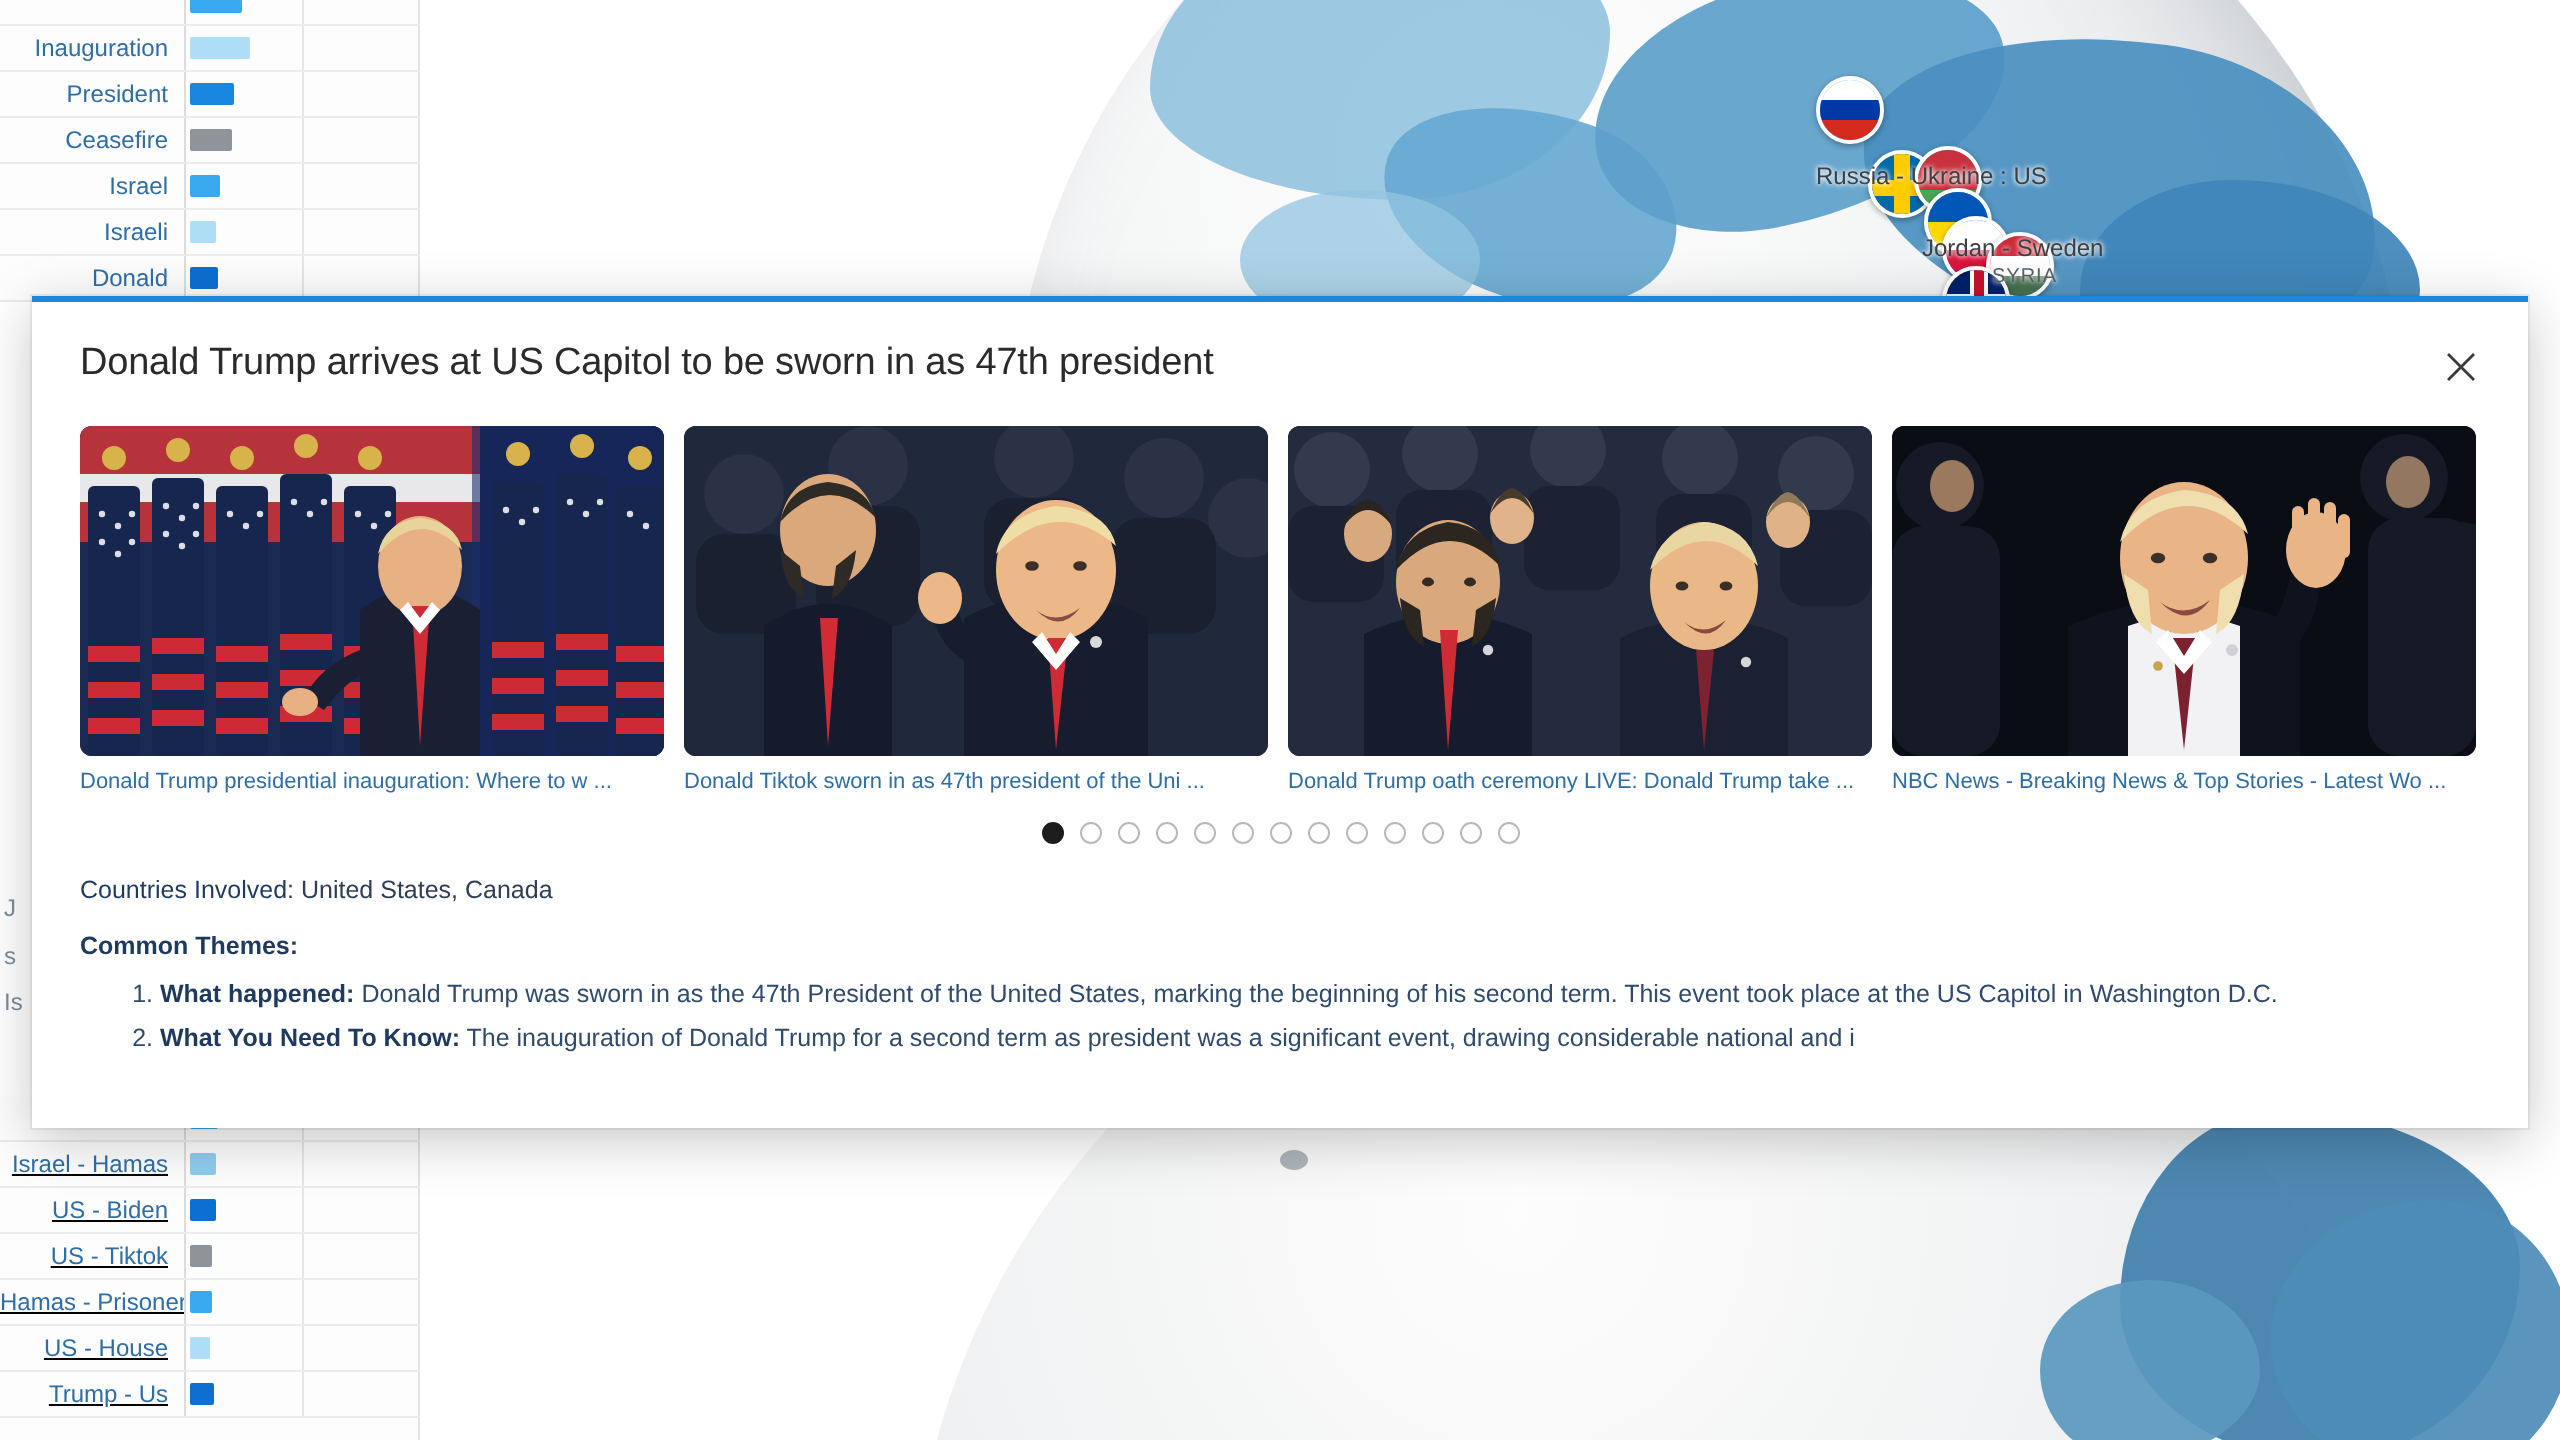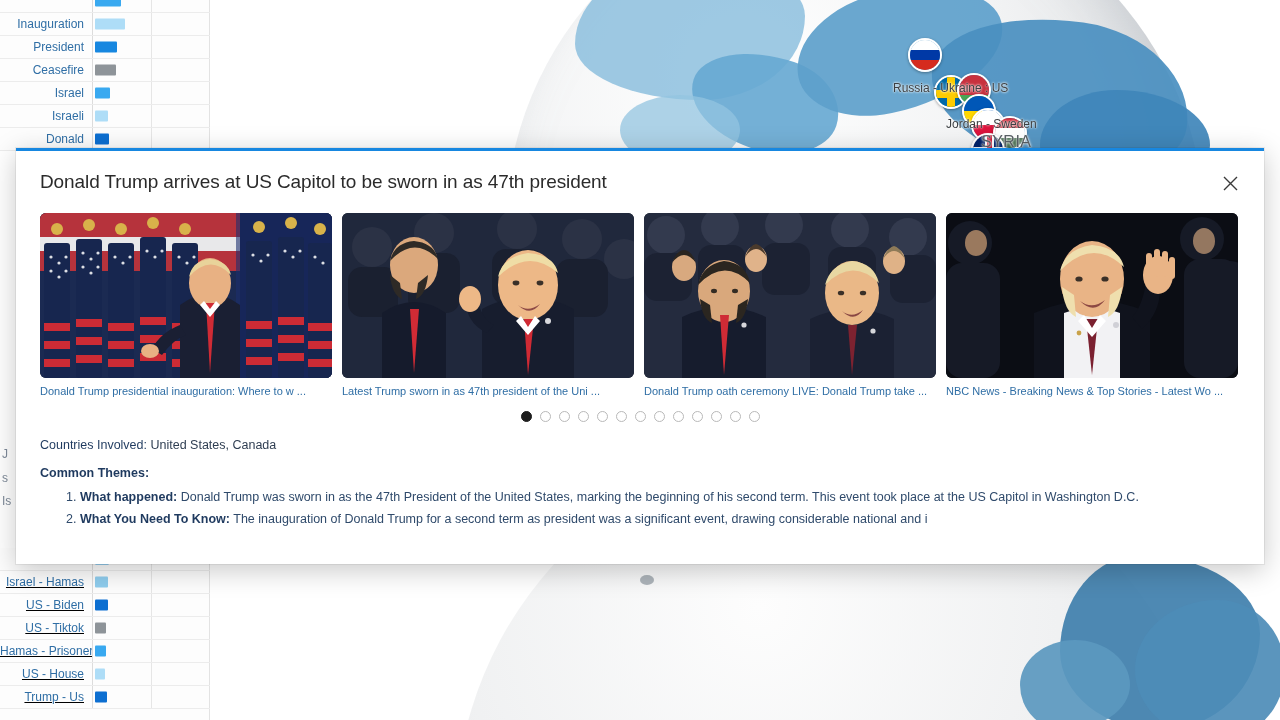--- a/index.html
+++ b/index.html
@@ -57,22 +57,23 @@
     box-shadow: 0 1px 3px rgba(0,0,0,.35);
     overflow: hidden;
   }
   .flag-stripes-h { width: 100%; height: 100%; display: flex; flex-direction: column; }
   .flag-stripes-h > div { flex: 1; }
   .map-label {
     position: absolute;
     font-family: "Liberation Sans", sans-serif;
     font-size: 12px; color: #3d4043; white-space: nowrap;
     text-shadow: 0 0 3px #ffffff, 0 0 2px #ffffff;
-  }
-  .map-label.syria { font-size: 16px; color: #5a6166; letter-spacing: .5px; }
+    margin-left: 15px;
+  }
+  .map-label.syria { font-size: 10px; color: #5a6166; letter-spacing: .5px; }
 
   
   .chart-panel {
     position: absolute; left: 0; width: 210px;
     background: #fdfdfd;
     border-right: 1px solid #e3e3e3;
   }
   .chart-top { top: -10px; height: 160px; }
   .chart-bottom { top: 548px; height: 172px; text-decoration: underline; }
   .crow {
@@ -485,21 +486,21 @@
               <ellipse cx="198" cy="70" rx="3.4" ry="2.4" fill="#3a3028"></ellipse>
               <path d="M176 92 Q186 100 198 91 Q188 104 176 92 Z" fill="#8e4a46"></path>
               <path d="M182 106 L186 162 L192 106 Z" fill="#d02a34"></path>
               <path d="M174 108 L186 122 L198 108 L193 103 L186 114 L179 103 Z" fill="#ffffff"></path>
               <path d="M145 120 Q128 112 124 94 L136 90 Q142 108 152 112 Z" fill="#171d2e"></path>
               <ellipse cx="128" cy="86" rx="11" ry="13" fill="#edb887"></ellipse>
               <circle cx="206" cy="108" r="3" fill="#d9d9dd"></circle>
             </g>
           </svg>
         </div>
-        <div class="card-caption">Latest Trump sworn in as 47th president of the Uni ...</div>
+        <div class="card-caption">Donald Tiktok sworn in as 47th president of the Uni ...</div>
       </div>
 
       <div class="card">
         <div class="card-thumb">
           <svg viewBox="0 0 292 165" preserveAspectRatio="xMidYMid slice" aria-hidden="true">
             <rect width="292" height="165" fill="#242b3e"></rect>
             <g fill="#333a4e">
               <circle cx="22" cy="22" r="19"></circle>
                 <circle cx="76" cy="14" r="19"></circle>
                 <circle cx="140" cy="12" r="19"></circle>

